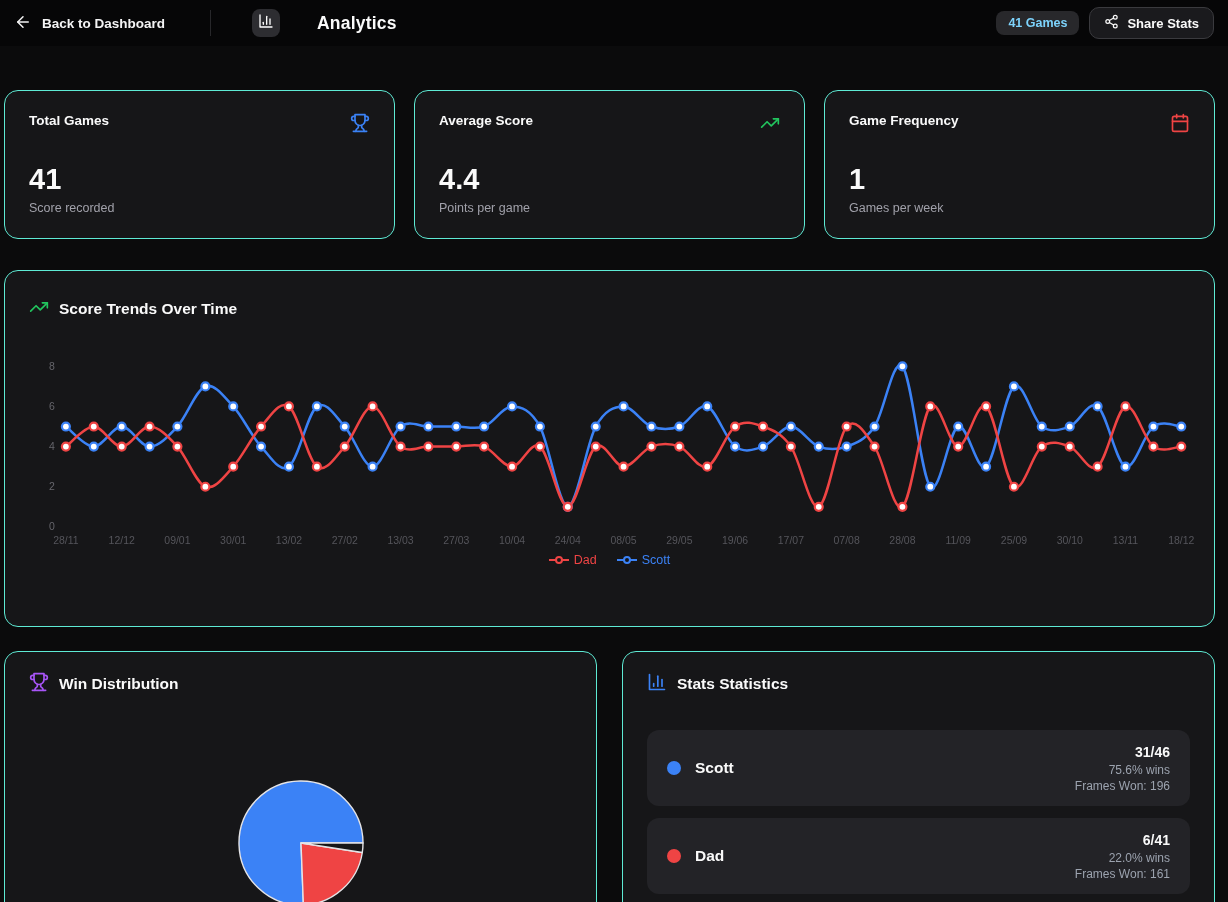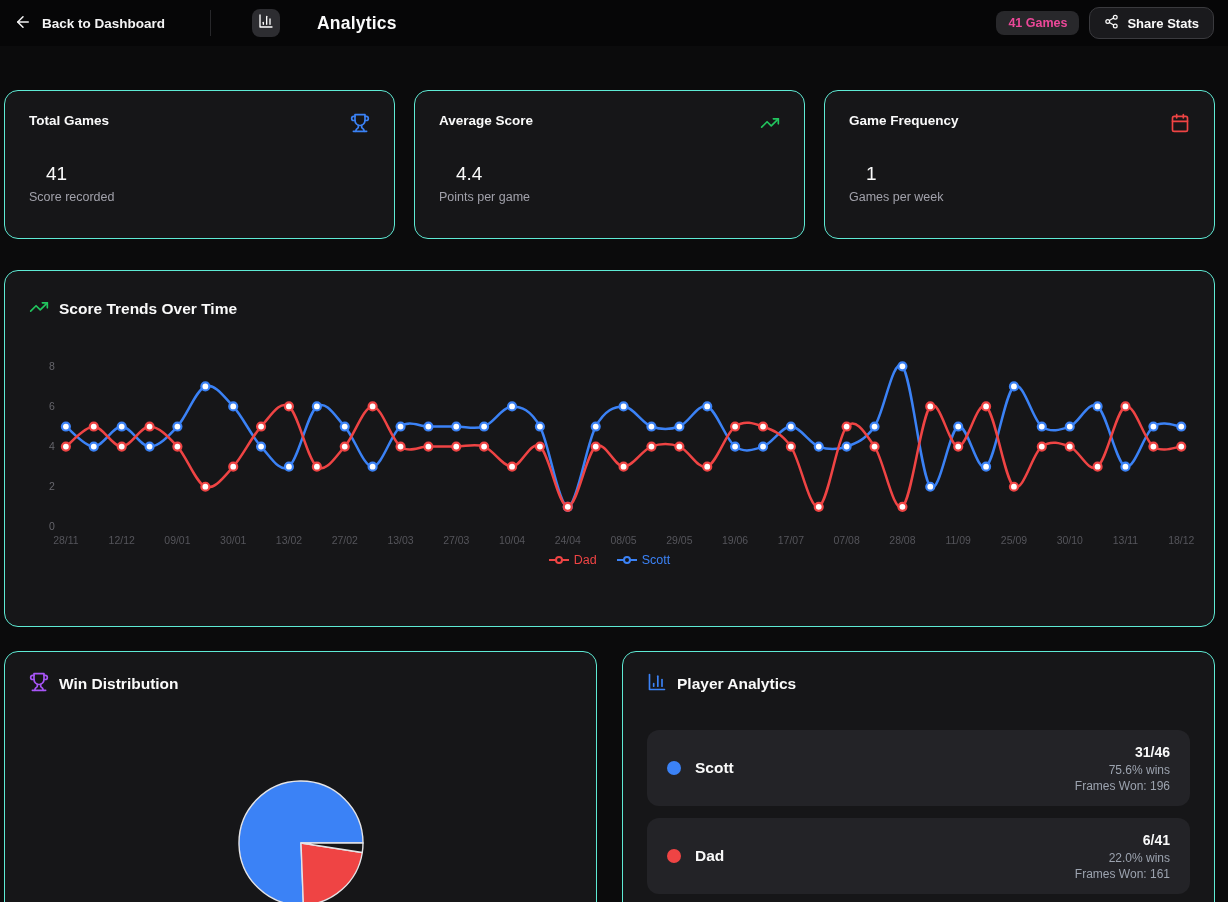--- a/index.html
+++ b/index.html
@@ -23,37 +23,37 @@
   .topbar-divider { width: 1px; height: 26px; background: #27272a; margin: 0 18px 0 22px; }
   .app-icon {
     width: 28px; height: 28px; border-radius: 8px; background: #2d2d31;
     display: flex; align-items: center; justify-content: center; color: #ffffff;
   }
   .app-icon svg { width: 16px; height: 16px; }
   .topbar-title { font-size: 17.5px; font-weight: 700; margin-left: 14px; letter-spacing: .2px; }
   .topbar-right { margin-left: auto; display: flex; align-items: center; gap: 10px; }
   .games-badge {
     background: #28282b; border-radius: 8px; padding: 5px 12px;
-    font-size: 12.5px; font-weight: 700; color: #ec4899;
+    font-size: 12.5px; font-weight: 700; color: #7dd3fc;
   }
   .share-btn {
     display: flex; align-items: center; gap: 8px; background: #1a1a1d;
     border: 1px solid #3a3a3e; border-radius: 10px; padding: 6px 14px;
     color: #fafafa; font-family: inherit; font-size: 13px; font-weight: 700; cursor: pointer;
   }
   .share-btn svg { width: 15px; height: 15px; }
   
   .main { padding: 44px 13px 0 4px; }
   .card { background: #161618; border: 1px solid #5eead4; border-radius: 14px; }
   .stat-row { display: flex; gap: 19px; }
   .stat-card { flex: 1; height: 149px; padding: 22px 24px; }
   .stat-head { display: flex; justify-content: space-between; align-items: flex-start; }
   .stat-title { font-size: 13.5px; font-weight: 700; }
   .stat-icon svg { width: 20px; height: 20px; }
-  .stat-value { font-size: 19px; font-weight: 400; margin-top: 26px; margin-left: 17px; }
+  .stat-value { font-size: 29px; font-weight: 700; margin-top: 26px; }
   .stat-sub { font-size: 12.5px; color: #a1a1aa; margin-top: 5px; }
   
   .trend-card { margin-top: 31px; height: 357px; padding: 20px 0 0; }
   .card-title-row { display: flex; align-items: center; gap: 10px; padding: 6px 24px 0; }
   .card-title-row svg { width: 20px; height: 20px; flex: 0 0 auto; }
   .card-title { font-size: 15.5px; font-weight: 700; }
   #trend-svg { display: block; margin-top: 14px; width: 1209px; height: 216px; }
   .ytick { fill: #66666c; font-size: 10.5px; font-family: "Liberation Sans", sans-serif; }
   .xtick { fill: #55555b; font-size: 10.5px; font-family: "Liberation Sans", sans-serif; }
   .legend { display: flex; justify-content: center; gap: 20px; margin-top: 2px; }
@@ -334,21 +334,21 @@
     <div class="card bottom-card">
       <div class="card-title-row">
         <span style="color: rgb(59, 130, 246);">
           <svg viewBox="0 0 24 24" fill="none" stroke="currentColor" stroke-width="2" stroke-linecap="round" stroke-linejoin="round">
               <path d="M3 3v18h18"></path>
               <path d="M18 17V9"></path>
               <path d="M13 17V5"></path>
               <path d="M8 17v-3"></path>
             </svg>
         </span>
-        <span class="card-title">Player Analytics</span>
+        <span class="card-title">Stats Statistics</span>
       </div>
       <div class="players">
         <div class="player-row">
           <div class="player-left">
             <span class="player-dot" style="background: rgb(59, 130, 246);"></span>
             <span class="player-name">Scott</span>
           </div>
           <div class="player-right">
             <div class="player-record">31/46</div>
             <div class="player-sub">75.6% wins</div>

